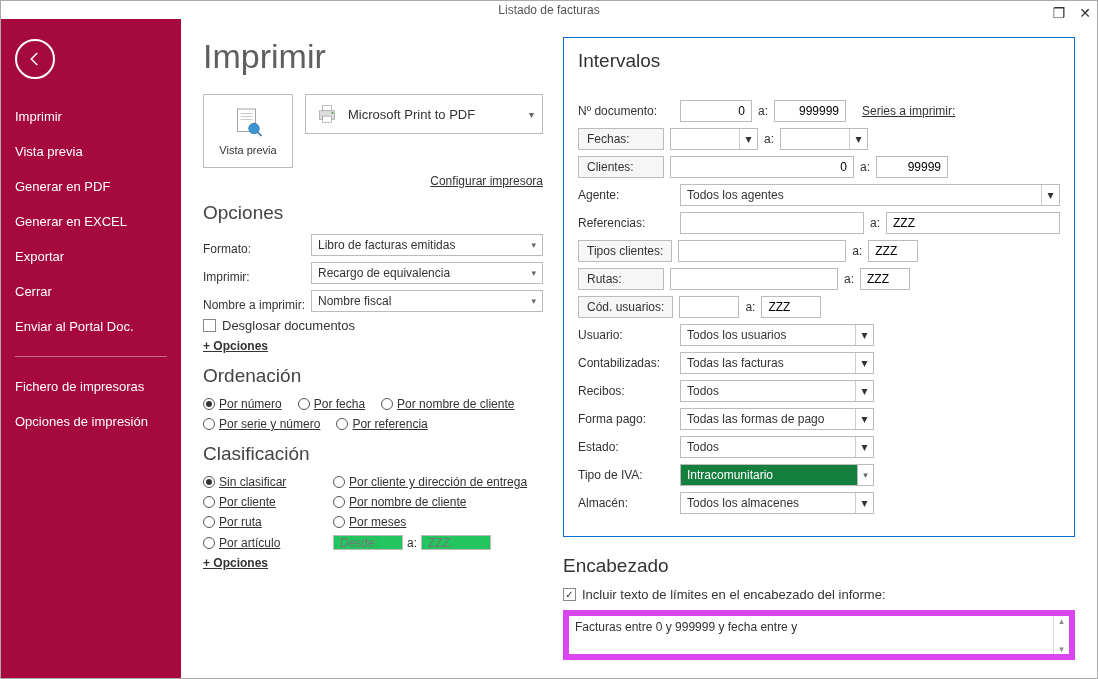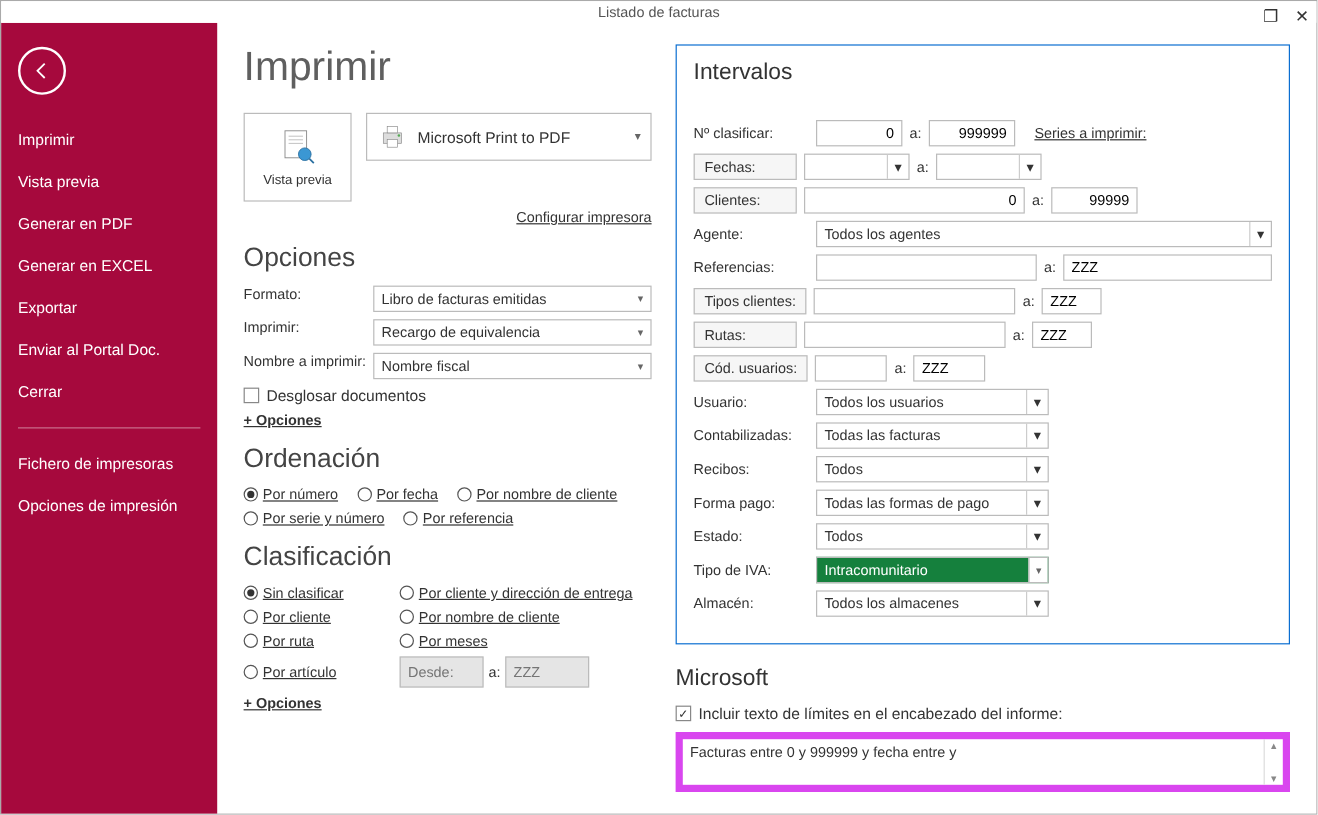--- a/index.html
+++ b/index.html
@@ -28,38 +28,38 @@
 
 .preview-row { display: flex; align-items: flex-start; gap: 12px; margin-bottom: 6px; }
 .preview-box { width: 90px; height: 74px; border: 1px solid #bbb; display: flex; flex-direction: column; align-items: center; justify-content: center; cursor: pointer; }
 .preview-box svg { width: 36px; height: 36px; }
 .preview-box span { font-size: 11px; margin-top: 2px; }
 .printer-select { flex: 1; border: 1px solid #bbb; height: 40px; display: flex; align-items: center; padding: 0 8px; gap: 8px; cursor: pointer; margin-top: 0; position: relative; }
 .printer-select .chev { margin-left: auto; font-size: 10px; color: #666; }
 
 .config-link { text-align: right; font-size: 12px; text-decoration: underline; cursor: pointer; margin-bottom: 14px; }
 
-h2.sec { font-size: 22px; font-weight: 400; color: #444; margin: 12px 0 10px 0; }
-
-.form-row { display: flex; align-items: flex-start; margin-bottom: 6px; }
+h2.sec { font-size: 19px; font-weight: 400; color: #444; margin: 12px 0 10px 0; }
+
+.form-row { display: flex; align-items: flex-end; margin-bottom: 6px; }
 .form-row label.lab { width: 108px; font-size: 12px; }
 .sel { flex: 1; border: 1px solid #bbb; height: 22px; padding: 0 6px; font-size: 12px; background: #fff; display: flex; align-items: center; position: relative; cursor: pointer; }
 .sel .chev { position: absolute; right: 6px; font-size: 9px; color: #666; }
 
 .chk-row { display: flex; align-items: center; gap: 6px; margin-top: 4px; }
 .chk { width: 13px; height: 13px; border: 1px solid #888; display: inline-flex; align-items: center; justify-content: center; cursor: pointer; font-size: 10px; color: #333; }
 .opts-link { font-size: 12px; font-weight: bold; text-decoration: underline; cursor: pointer; margin-top: 6px; display: inline-block; }
 
 .radio-grid { display: flex; flex-wrap: wrap; gap: 6px 16px; }
 .radio-item { display: flex; align-items: center; gap: 4px; font-size: 12px; cursor: pointer; text-decoration: underline; }
 .radio { width: 12px; height: 12px; border: 1px solid #555; border-radius: 50%; display: inline-flex; align-items: center; justify-content: center; }
 .radio.checked::after { content: ""; width: 6px; height: 6px; background: #333; border-radius: 50%; }
 
 .clas-grid { display: grid; grid-template-columns: 130px 1fr; row-gap: 6px; align-items: center; }
-.inline-inp { border: 1px solid #bbb; height: 26px; padding: 0 6px; font-size: 12px; background: #e5e5e5; }
+.inline-inp { border: 1px solid #bbb; height: 15px; padding: 0 6px; font-size: 12px; background: #22c55e; }
 .inline-inp.small { width: 70px; }
 
 
 .intervalos { border: 1px solid #0a6ed1; padding: 12px 14px 16px 14px; }
 .intervalos h2 { font-size: 19px; font-weight: 400; color: #333; margin-bottom: 28px; }
 
 .int-row { display: flex; align-items: center; gap: 6px; margin-bottom: 6px; font-size: 12px; }
 .int-row .lab2 { width: 96px; }
 .btn-look { border: 1px solid #bbb; height: 22px; padding: 0 8px; display: flex; align-items: center; cursor: pointer; background: #f6f6f6; min-width: 86px; }
 .inp { border: 1px solid #bbb; height: 22px; padding: 0 6px; font-size: 12px; background: #fff; text-align: right; }
@@ -101,22 +101,22 @@
       <div class="back-circle">
         <svg viewBox="0 0 24 24" fill="none" stroke="#fff" stroke-width="2">
             <path d="M15 4 L7 12 L15 20"></path>
           </svg>
       </div>
       <div class="side-item">Imprimir</div>
       <div class="side-item">Vista previa</div>
       <div class="side-item">Generar en PDF</div>
       <div class="side-item">Generar en EXCEL</div>
       <div class="side-item">Exportar</div>
+      <div class="side-item">Cerrar</div>
       <div class="side-item">Enviar al Portal Doc.</div>
-      <div class="side-item">Cerrar</div>
       <div class="side-sep"></div>
       <div class="side-item">Fichero de impresoras</div>
       <div class="side-item">Opciones de impresión</div>
     </div>
 
     <div class="main">
       <div class="leftcol">
         <h1 class="big">Imprimir</h1>
 
         <div class="preview-row">
@@ -233,21 +233,21 @@
           </div>
         </div>
         <span class="opts-link">+ Opciones</span>
       </div>
 
       <div class="rightcol">
         <div class="intervalos">
           <h2>Intervalos</h2>
 
           <div class="int-row">
-            <span class="lab2">Nº clasificar:</span>
+            <span class="lab2">Nº documento:</span>
             <input class="inp w70" value="0" style="">
             <span class="alabel">a:</span>
             <input class="inp w70" value="999999" style="">
             <span class="series-link">Series a imprimir:</span>
           </div>
 
           <div class="int-row">
             <div class="btn-look">
                 <span>Fechas:</span>
               </div>
@@ -355,21 +355,21 @@
           </div>
           <div class="int-row">
             <span class="lab2">Almacén:</span>
             <div class="dd w190">
                 <span>Todos los almacenes</span>
                 <span class="chevbox">▾</span>
               </div>
           </div>
         </div>
 
-        <h2 class="enc">Microsoft</h2>
+        <h2 class="enc">Encabezado</h2>
         <div class="chk-row" style="margin-bottom:8px;">
           <span class="chk">✓</span>
           <span>Incluir texto de límites en el encabezado del informe:</span>
         </div>
         <div class="enc-text">
           <span>Facturas entre 0 y 999999 y fecha entre  y</span>
           <div class="enc-scroll">
               <span>▴</span>
               <span>▾</span>
             </div>

